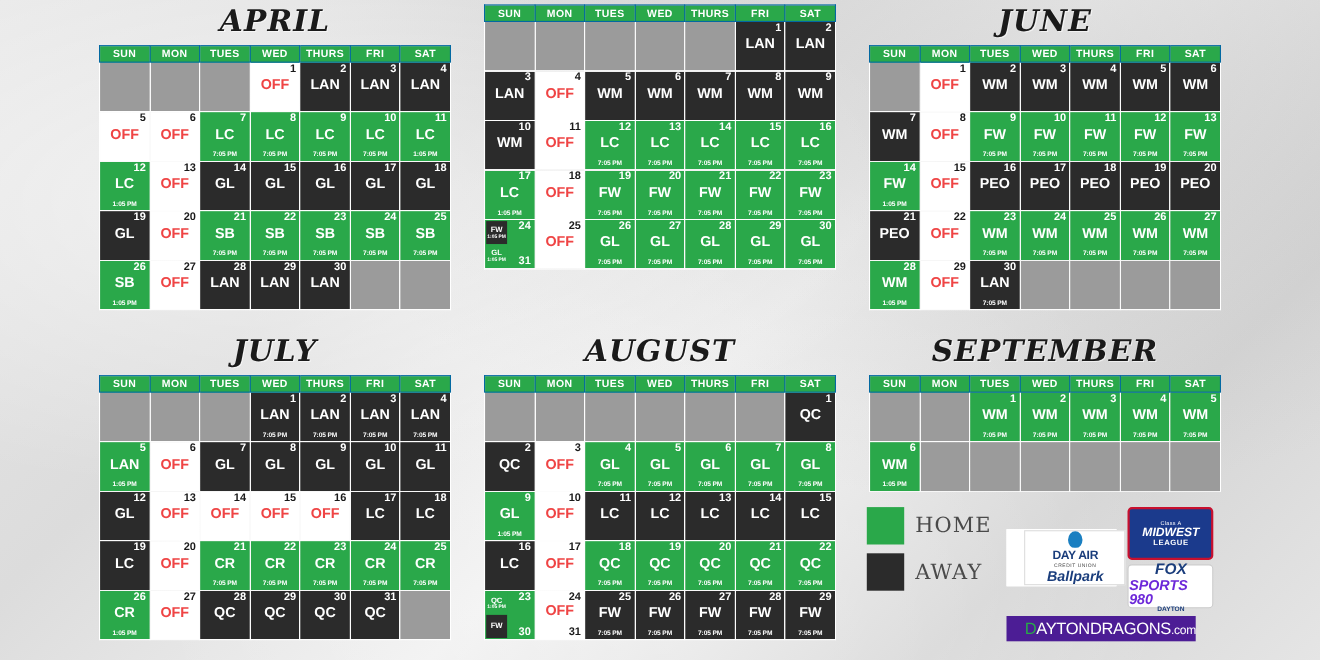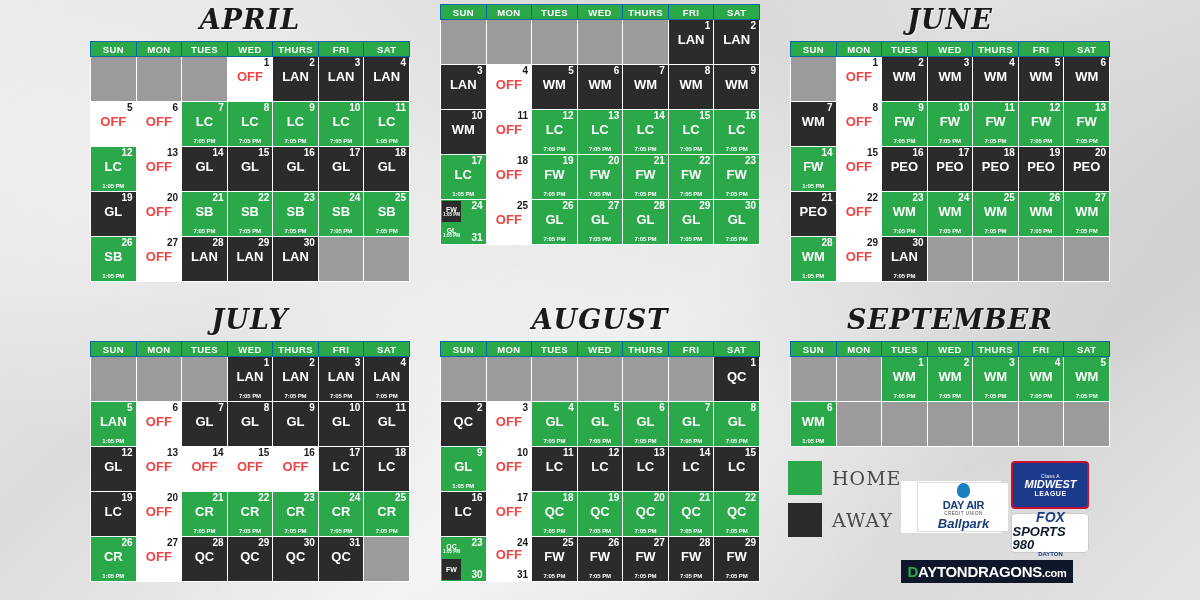--- a/index.html
+++ b/index.html
@@ -104,20 +104,21 @@
   
   .legend-area {
     position: relative;
     display: flex;
     align-items: flex-start;
     padding-left: 8px;
     margin-top: 14px;
   }
   .legend {
     display: flex; flex-direction: column; gap: 8px;
+    margin-right: 14px;
   }
   .legend-row { display: flex; align-items: center; gap: 10px; }
   .swatch { width: 34px; height: 34px; }
   .swatch.home { background: #2aa84a; }
   .swatch.away { background: #2b2b2b; }
   .legend-label {
     font-family: "DejaVu Serif", serif;
     font-size: 19px; color: #4a4a4a; letter-spacing: 1px;
   }
   .logos { display: flex; flex-direction: column; gap: 5px; flex: 1; }
@@ -160,26 +161,26 @@
   .mwl-sub { font-size: 7px; font-weight: bold; letter-spacing: 0.5px; }
   .fox {
     width: 78px; height: 40px;
     background: #fff;
     border-radius: 4px;
     display: flex; flex-direction: column;
     align-items: center; justify-content: center;
     border: 1px solid #ccc;
   }
   .fox-1 { font-size: 14px; font-weight: bold; color: #1a3d7c; font-style: italic; }
-  .fox-2 { font-size: 13px; font-weight: bold; color: #0f172a; font-style: italic; line-height: 1; }
+  .fox-2 { font-size: 13px; font-weight: bold; color: #6d28d9; font-style: italic; line-height: 1; }
   .fox-3 { font-size: 6px; font-weight: bold; color: #1a3d7c; }
   .website {
-    background: #0f172a; color: #fff;
-    font-weight: bold; font-size: 15px;
-    padding: 3px 6px;
+    background: #4c1d95; color: #fff;
+    font-weight: normal; font-size: 15px;
+    padding: 3px 16px;
     display: inline-block;
     width: 172px;
     letter-spacing: -0.3px;
   }
   .website .green { color: #2aa84a; }
   .website .dotcom { font-size: 11px; }
   .logos-bottom { display:flex; justify-content: flex-start; margin-top: 2px; }
 </style>
 </head>
 <body>

